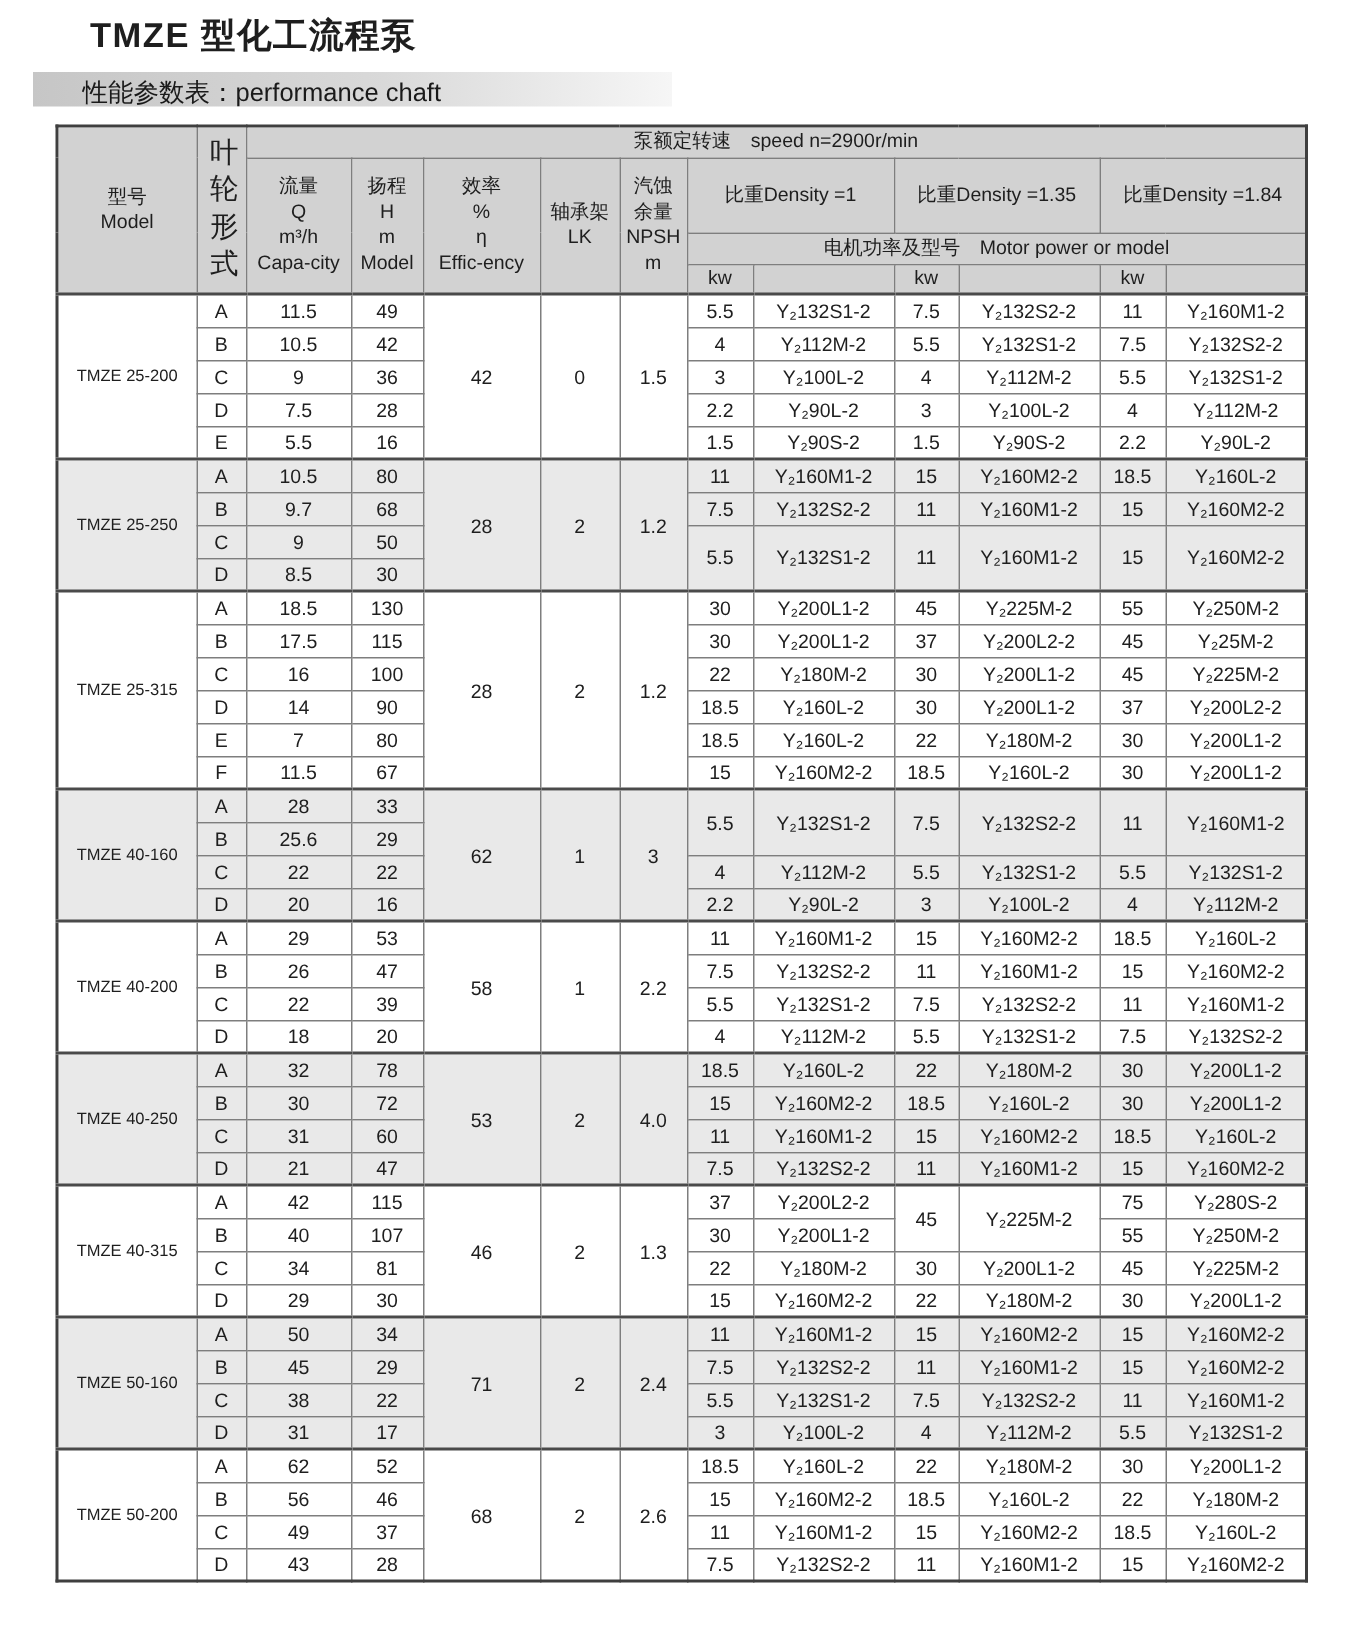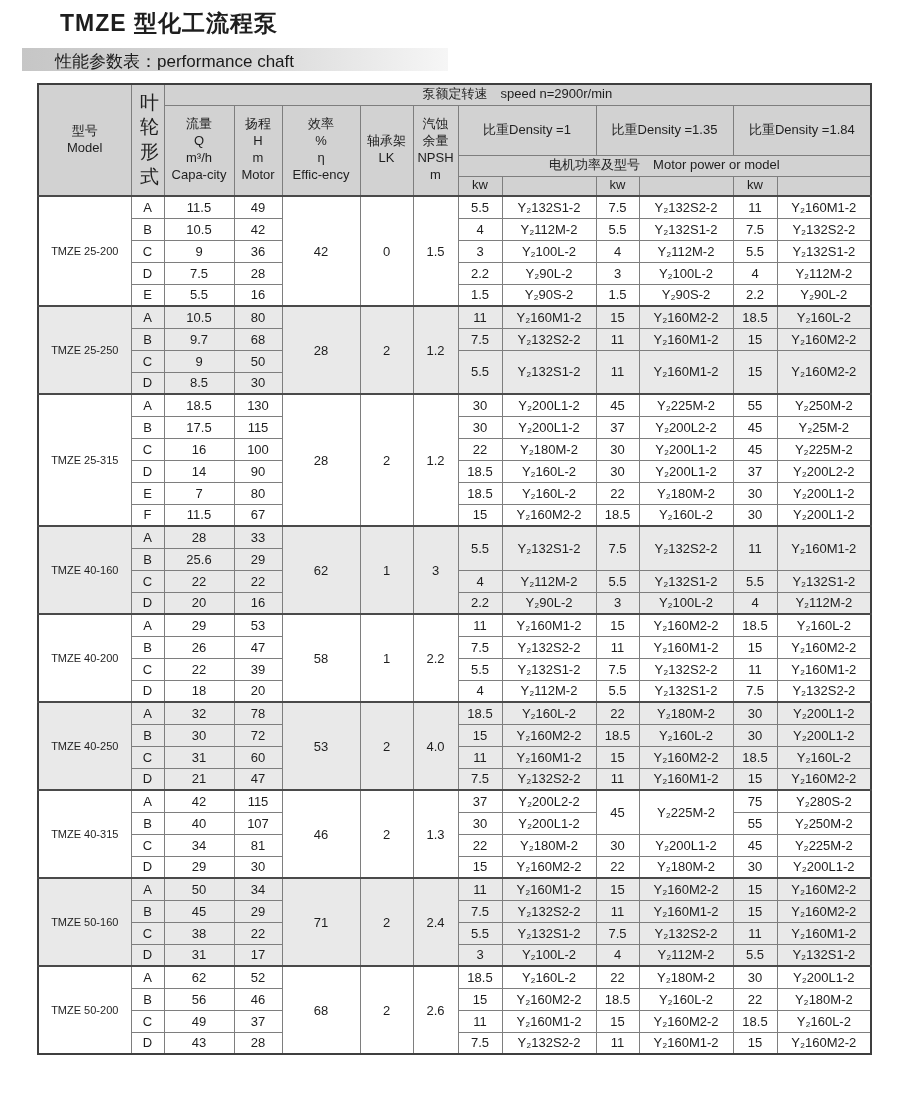--- a/index.html
+++ b/index.html
@@ -79,21 +79,21 @@
         <td colspan="11">泵额定转速　speed n=2900r/min</td>
       </tr>
       <tr class="h-density">
         <td rowspan="3">流量
 Q
 m³/h
 Capa-city</td>
         <td rowspan="3">扬程
 H
 m
-Motor</td>
+Model</td>
         <td rowspan="3">效率
 %
 η
 Effic-ency</td>
         <td rowspan="3">轴承架
 LK</td>
         <td rowspan="3">汽蚀
 余量
 NPSH
 m</td>

